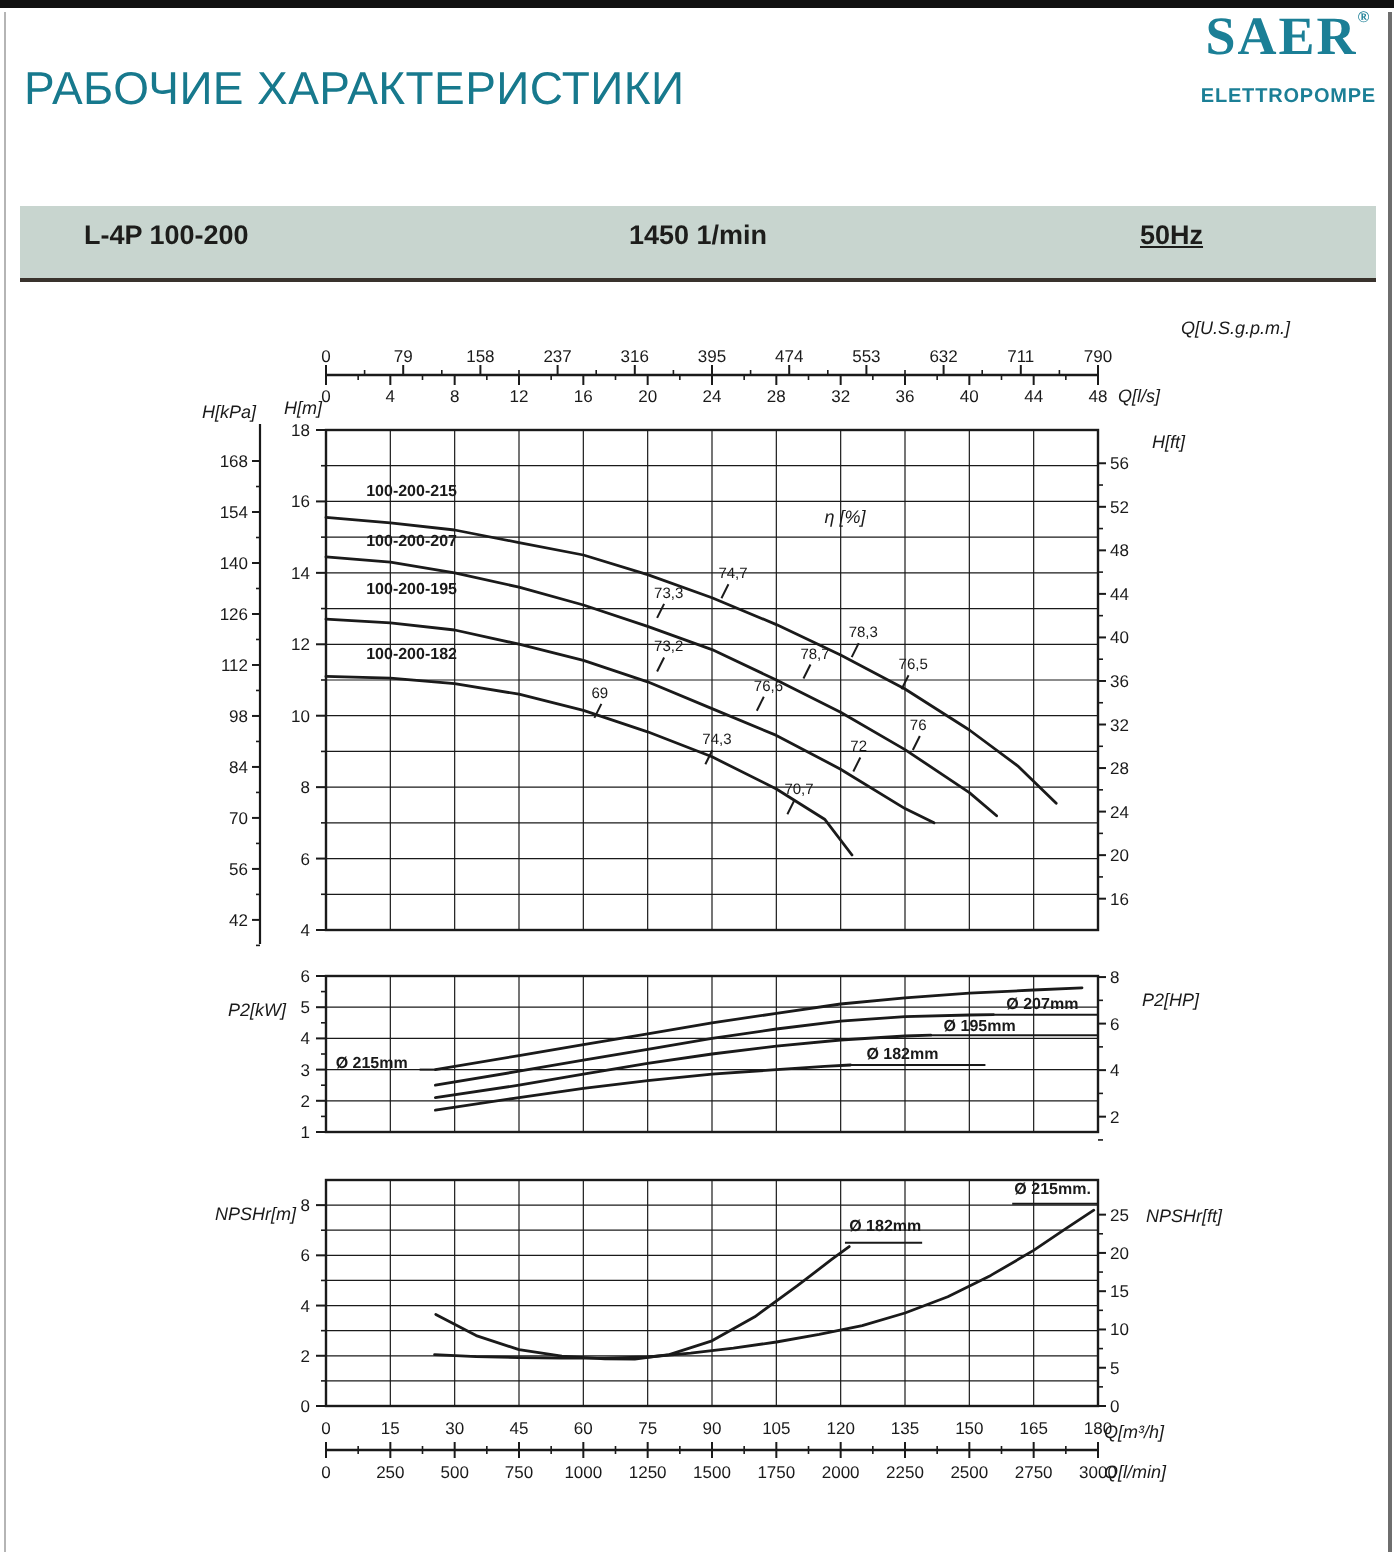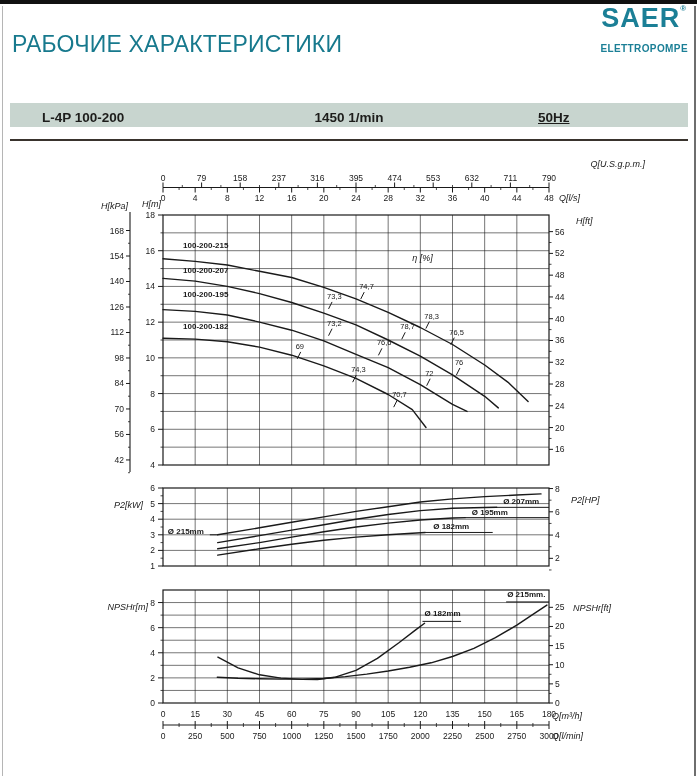--- a/index.html
+++ b/index.html
@@ -4,28 +4,28 @@
 <style>
   html,body{margin:0;padding:0;background:#fff;}
   body{width:697px;height:780px;position:relative;overflow:hidden;
        font-family:"Liberation Sans",sans-serif;}
   .top-rule{position:absolute;left:0;top:0;width:697px;height:4px;background:#111;}
   .edge-left{position:absolute;left:2px;top:6px;width:1px;height:770px;background:#b5b5b5;}
   .edge-right{position:absolute;left:694px;top:6px;width:2px;height:770px;background:#6e6e6e;}
   .page-title{position:absolute;left:12px;top:16px;font-size:23px;font-weight:normal;
        color:#17798d;letter-spacing:0.2px;}
   .logo{position:absolute;right:9px;top:5px;text-align:center;line-height:1;}
-  .logo-main{font-size:27px;font-weight:800;color:#1b7f96;letter-spacing:1px;}
+  .logo-main{font-size:27px;font-weight:800;color:#1b7f96;letter-spacing:1px;font-family:Liberation Serif, serif;}
   .logo-reg{font-size:8px;vertical-align:top;color:#1b7f96;}
   .logo-sub{font-size:10px;font-weight:bold;color:#1b7f96;letter-spacing:0.4px;margin-top:12px;}
-  .info-bar{position:absolute;left:10px;top:103px;width:678px;height:24px;background:#c8d5cf;}
+  .info-bar{position:absolute;left:10px;top:103px;width:678px;height:37px;background:#c8d5cf;}
   .info-bar span{position:absolute;top:7px;font-size:13.5px;font-weight:bold;color:#1d1d1b;}
   .info-model{left:32px;}
   .info-speed{left:0;right:0;text-align:center;}
-  .info-freq{left:528px;text-decoration:underline;}
+  .info-freq{left:560px;text-decoration:underline;}
   .bar-rule{position:absolute;left:10px;top:139px;width:678px;height:2px;background:#39332d;}
   #chart{position:absolute;left:0;top:150px;}
   #chart text{fill:#1a1a1a;}
   #chart .tick{font-size:8.5px;}
   #chart .unit{font-size:9px;font-style:italic;}
   #chart .clabel{font-size:8px;font-weight:bold;}
   #chart .eff{font-size:7.5px;}
 </style>
 </head>
 <body>

